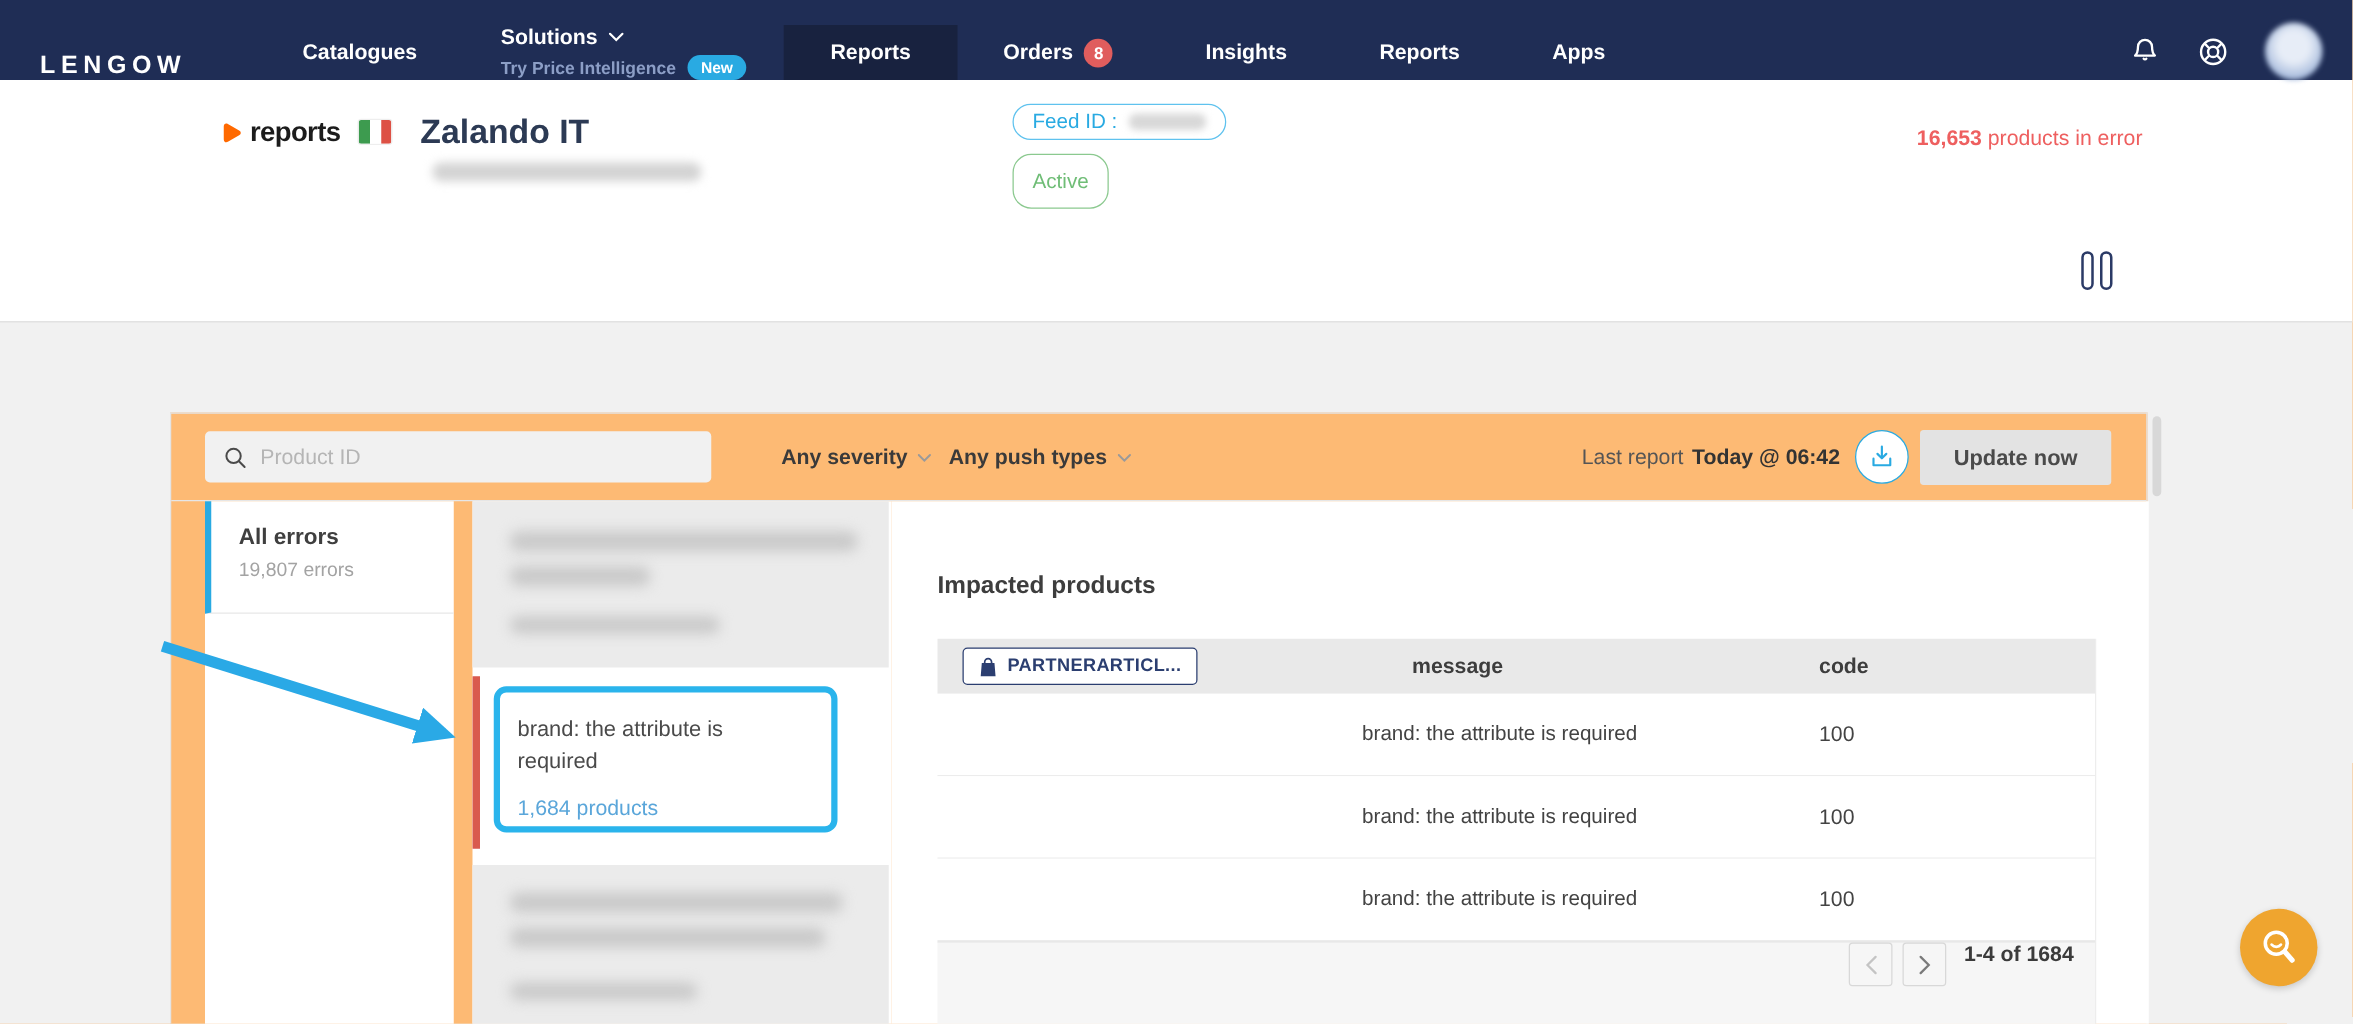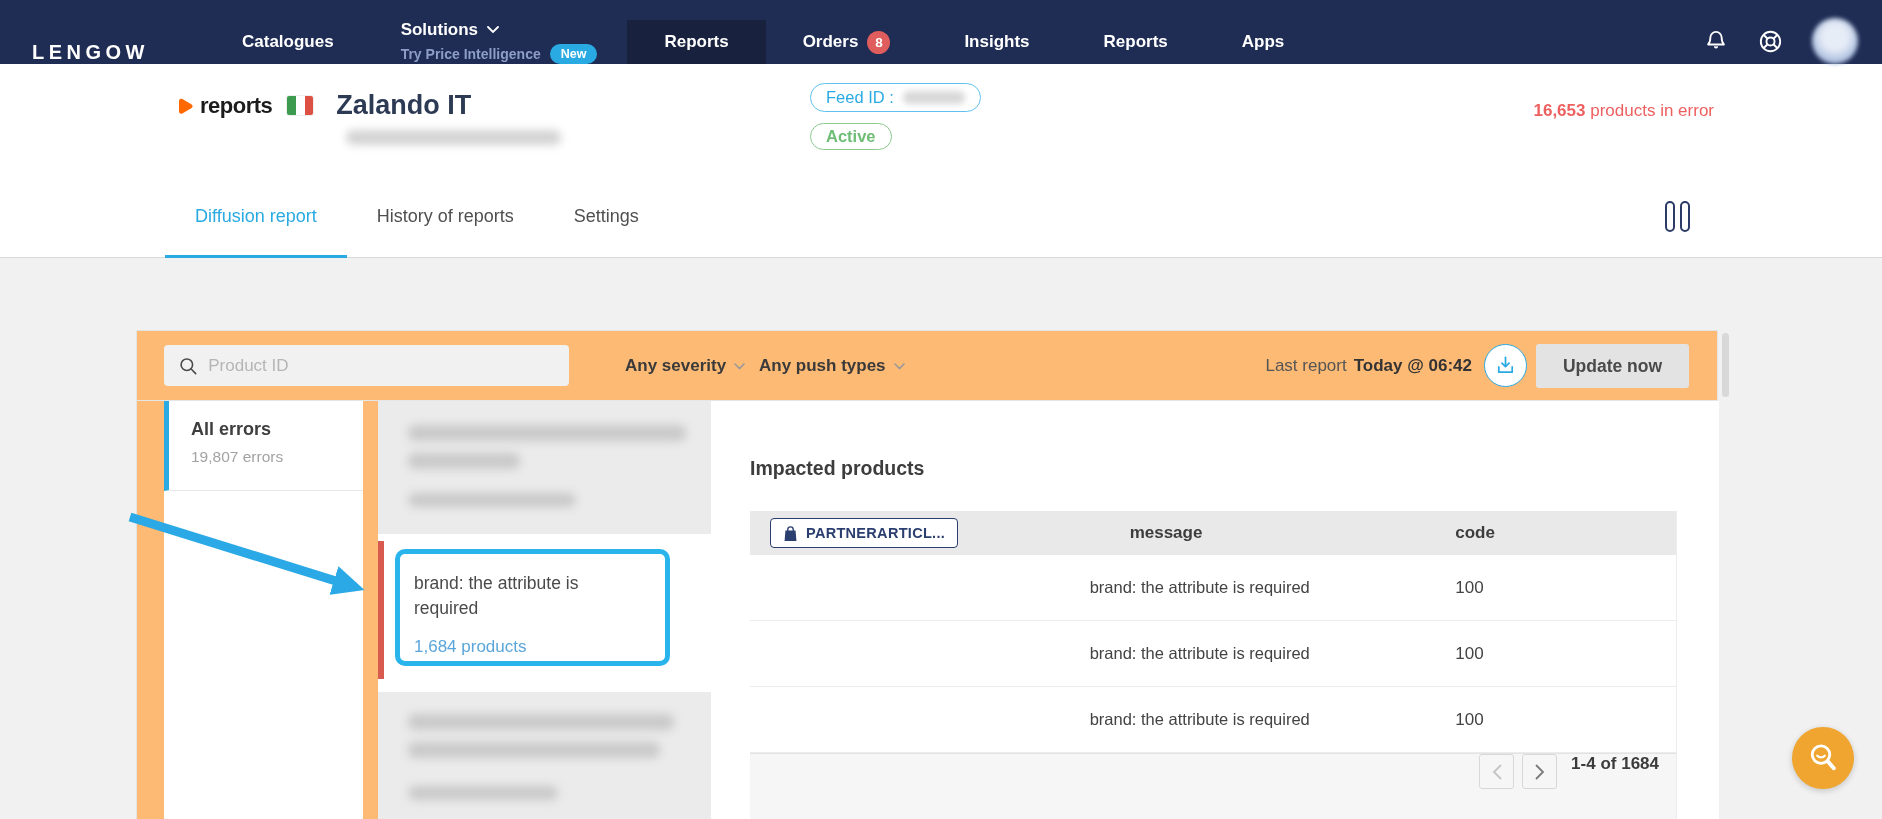--- a/index.html
+++ b/index.html
@@ -25,21 +25,21 @@
   .chan-header { position:absolute; top:64px; left:0; width:100%; height:112px; background:#fff; z-index:20; }
   .merchant { position:absolute; left:176px; top:26px; display:flex; align-items:center; gap:15px; }
   .zalando-word { font-size:22px; font-weight:bold; color:#1c1c1c; letter-spacing:-0.5px; display:flex; align-items:center; gap:6px; }
   .flag { width:26px; height:19px; display:flex; border-radius:2px; overflow:hidden; box-shadow:0 0 0 1px #eee; }
   .flag i { flex:1; } .flag .g{background:#3d9b4f;} .flag .w{background:#fff;} .flag .r{background:#dd5145;}
   .page-title { font-size:27px; font-weight:bold; color:#2c3a54; margin-left:8px; }
   .blur-bar { background:#d3d3d3; border-radius:7px; filter:blur(4px); }
   .subtitle-blur { position:absolute; left:346px; top:66px; width:215px; height:15px; }
   .pill { position:absolute; left:810px; display:flex; align-items:center; gap:9px; border-radius:15px; font-size:16.5px; padding:0 15px; background:#fff; }
   .pill-feed { top:19px; height:29px; border:1.5px solid #5fc2ee; color:#29aae2; }
-  .pill-active { top:59px; height:27px; border:1.5px solid #8bc98f; color:#6fbd76;font-weight:bold; }
+  .pill-active { top:59px; height:44px; border:1.5px solid #8bc98f; color:#6fbd76; }
   .feed-blur { width:62px; height:13px; background:#d8d8d8; border-radius:6px; filter:blur(3px); }
   .error-summary { position:absolute; top:37px; right:168px; font-size:17px; color:#ee5f5f; }
   .error-summary b { font-weight:bold; }
 
   
   .tabsbar { position:absolute; top:176px; left:0; width:100%; height:82px; background:#fff; border-bottom:1px solid #d9d9d9; z-index:19; }
   .tabs { position:absolute; left:165px; top:0; height:100%; display:flex; }
   .tab { display:flex; align-items:center; padding:0 30px; font-size:18px; color:#4f4f4f; position:relative; cursor:pointer; background:none; border:none; font-family:inherit; }
   .tab.active { color:#29aae2; }
   .tab.active::after { content:""; position:absolute; left:0; right:0; bottom:-1px; height:3.5px; background:#29aae2; }
@@ -179,31 +179,20 @@
   </div>
   <div class="pill pill-active">
     <span>Active</span>
   </div>
   <div class="error-summary">
     <b>16,653</b> <span>products in error</span>
   </div>
 </header>
 
 <div class="tabsbar">
-  <div class="tabs">
-    <button class="tab active">
-        <span>Diffusion report</span>
-      </button>
-    <button class="tab">
-        <span>History of reports</span>
-      </button>
-    <button class="tab">
-        <span>Settings</span>
-      </button>
-  </div>
   <button class="pause-btn">
     <i></i>
       <i></i>
   </button>
 </div>
 
 <section class="panel">
 
   <div class="filterbar">
     <div class="searchbox">

